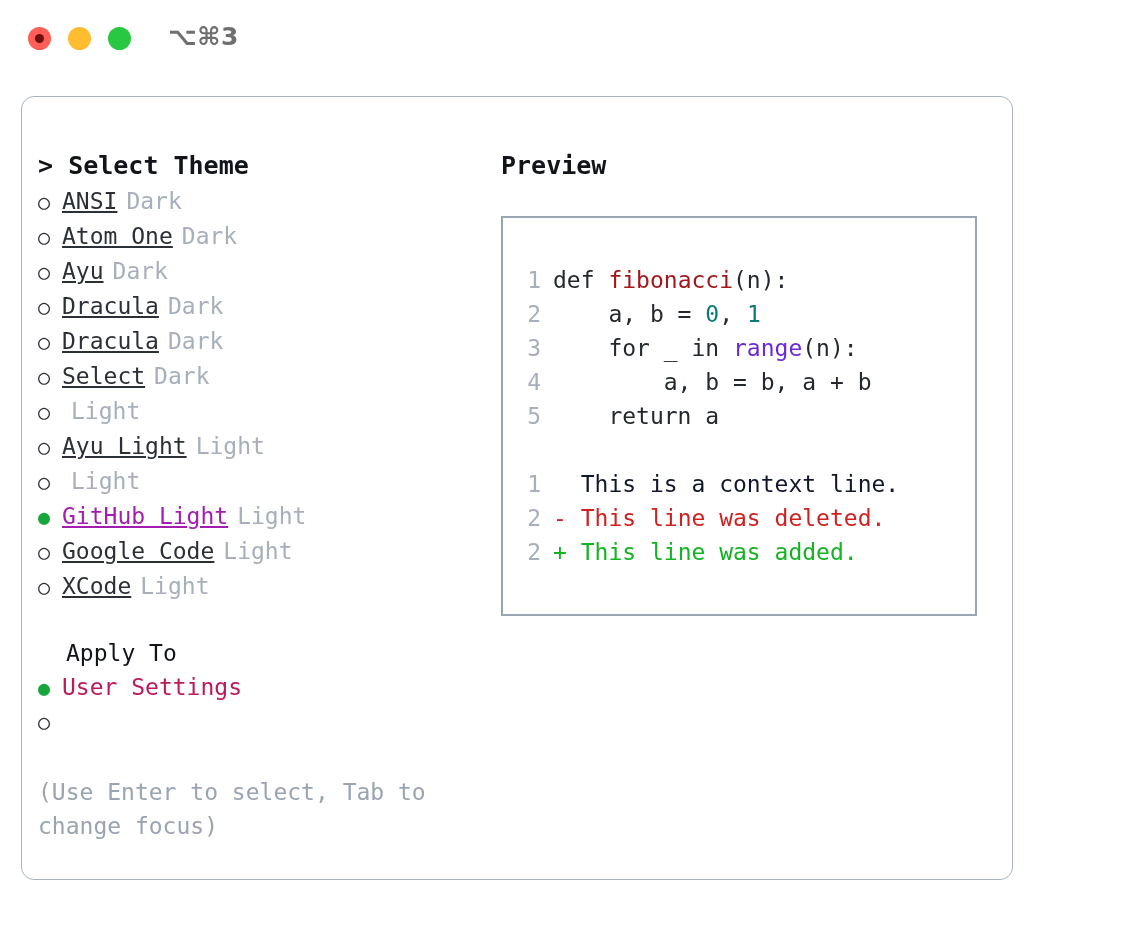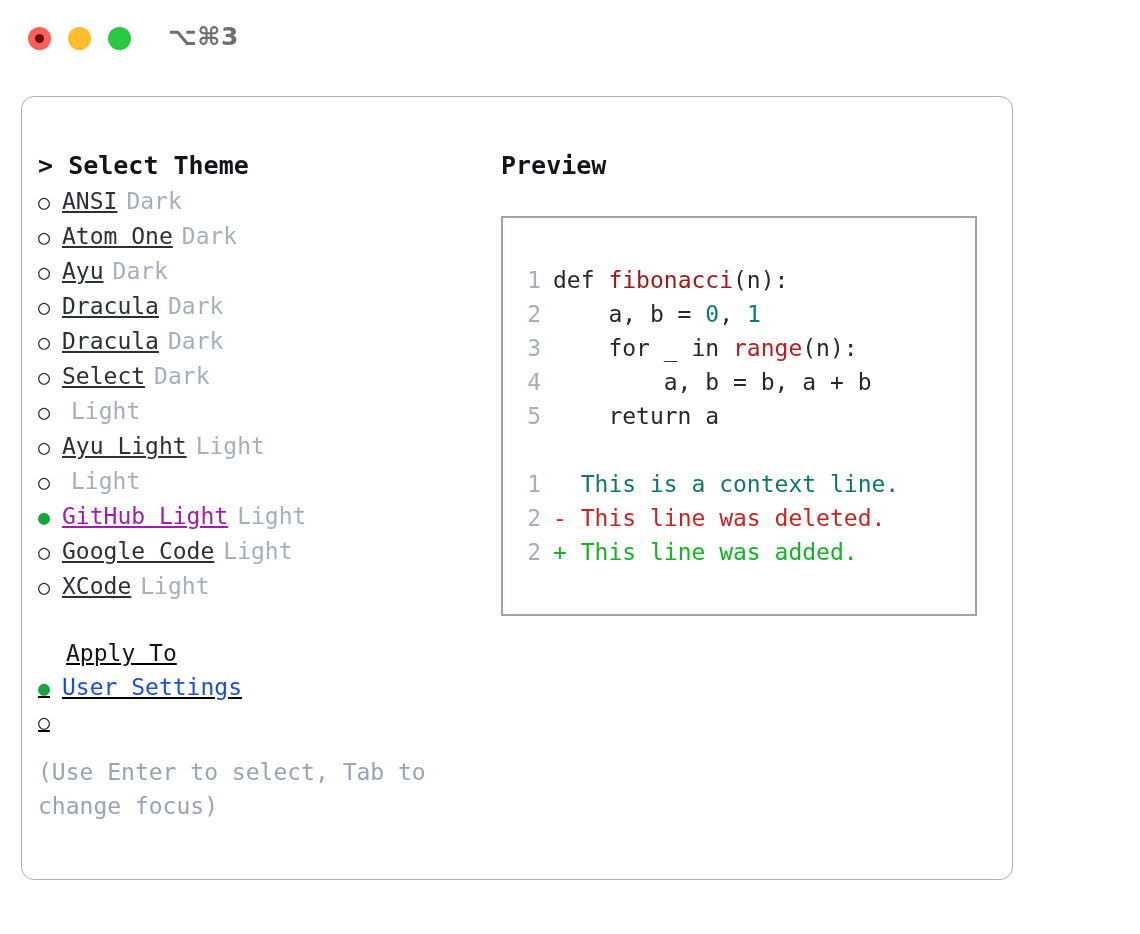--- a/index.html
+++ b/index.html
@@ -123,40 +123,40 @@
     color: #2b2f36;
   }
   .bullet.sel { color: #16a63c; }
   .theme-name { color: #2b2f36; text-decoration: underline; }
   .theme-row.selected .theme-name { color: #a21caf; }
   .theme-kind {
     color: #a6afbb;
     margin-left: 9px;
   }
 
-  .applyto-block { margin-top: 32px; text-decoration: underline; }
+  .applyto-block { margin-top: 32px; }
   .applyto-title {
     font-size: 23px;
     color: #111418;
     line-height: 34px;
     padding-left: 28px;
     white-space: pre;
   }
   .apply-row {
     display: flex;
     align-items: baseline;
     line-height: 34px;
     font-size: 23px;
     white-space: pre;
     color: #2b2f36;
   }
-  .apply-row.selected .apply-label { color: #1d4ed8; }
+  .apply-row.selected .apply-label { color: #be185d; }
 
   .hint {
-    margin-top: 16px;
+    margin-top: 36px;
     font-size: 23px;
     line-height: 34px;
     color: #9aa3b0;
     width: 404px;
   }
 
   
   .right-pane {
     position: absolute;
     left: 479px;
@@ -192,24 +192,24 @@
     display: inline-block;
     width: 26px;
     flex: 0 0 26px;
     text-align: right;
     color: #a6afbb;
     margin-right: 12px;
   }
   .code-text { color: #24292e; }
   .tok-fn    { color: #a4161a; }
   .tok-num   { color: #0b7a74; }
-  .tok-call  { color: #b91c1c; }
+  .tok-call  { color: #6d28d9; }
   .blank-line { height: 34px; }
 
-  .diff-ctx { color: #0f766e; }
+  .diff-ctx { color: #0f172a; }
   .diff-del { color: #d12020; }
   .diff-add { color: #12b422; }
 </style>
 </head>
 <body>
 
 <div class="window">
 
   <div class="titlebar">
     <div class="lights">

